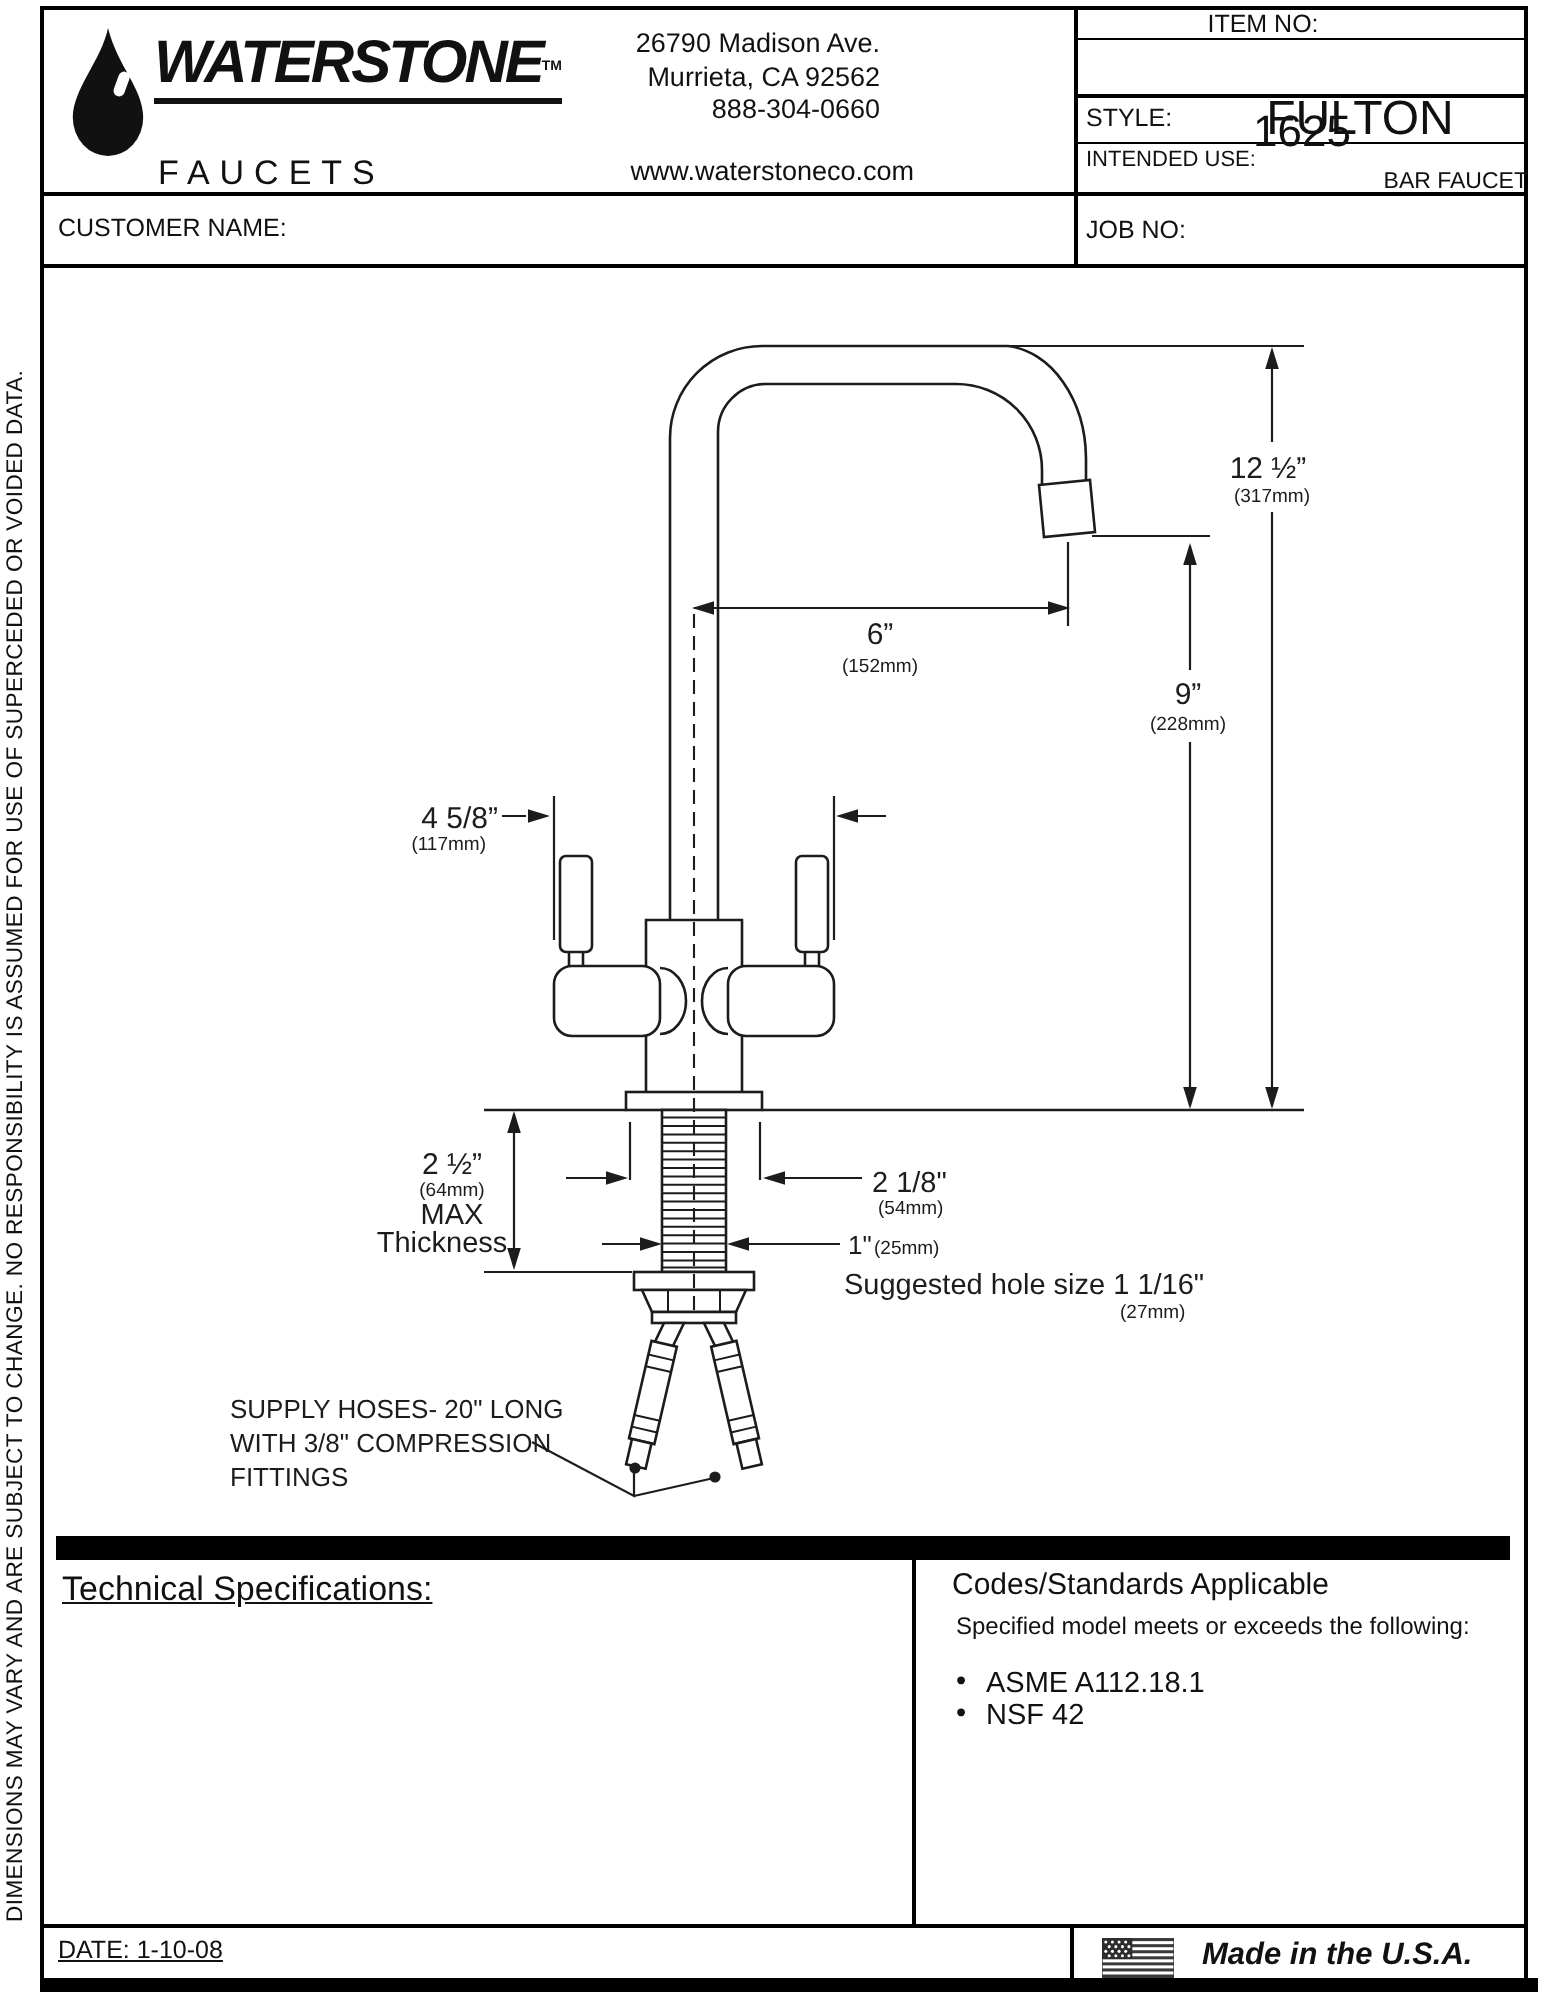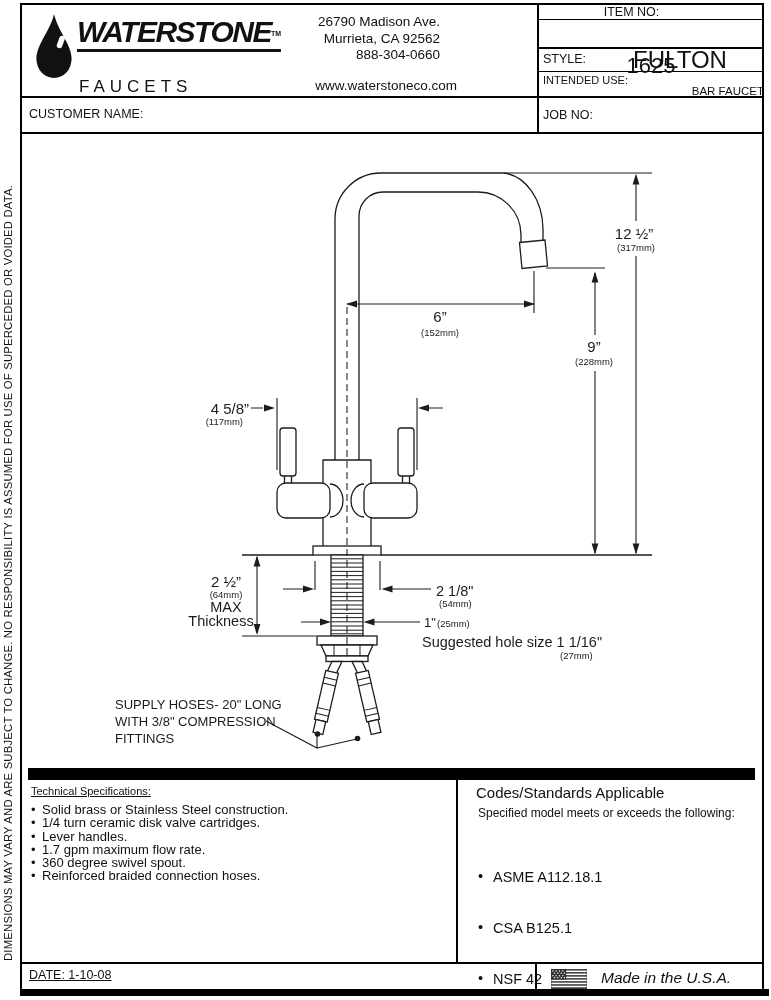--- a/index.html
+++ b/index.html
@@ -17,21 +17,21 @@
   .lbl{font-size:12.5px;}
   .big{font-size:22px;}
   
   #disclaimer{position:absolute;left:2px;top:961px;width:834px;height:16px;
       transform:rotate(-90deg);transform-origin:0 0;font-size:11.3px;letter-spacing:.2px;white-space:nowrap;}
   
   #spec-list{list-style:none;margin:0;padding:0;}
   #spec-list li{position:relative;padding-left:11px;font-size:13px;line-height:13.3px;}
   #spec-list li::before{content:"•";position:absolute;left:0;top:0;}
   #codes-list{list-style:none;margin:0;padding:0;}
-  #codes-list li{position:relative;padding-left:15px;font-size:14.5px;line-height:16.2px;margin-top:35px;}
+  #codes-list li{position:relative;padding-left:15px;font-size:14.5px;line-height:16.2px;}
   #codes-list li::before{content:"•";position:absolute;left:0;top:-1px;}
   .underl{text-decoration:underline;}
   svg text{font-family:"Liberation Sans",sans-serif;fill:#1c1c1c;}
 </style>
 </head>
 <body>
 
 <div id="page">
 
   <div class="line" style="left:20px;top:3px;width:744px;height:2px;"></div>
@@ -170,35 +170,26 @@
     <text x="439" y="607" font-size="9.5">(54mm)</text>
     <text x="424" y="627" font-size="13">1"</text>
     <text x="437" y="627" font-size="9.5">(25mm)</text>
     <text x="422" y="647" font-size="14.5">Suggested hole size 1 1/16"</text>
     <text x="560" y="659" font-size="9.5">(27mm)</text>
     <text x="115" y="709" font-size="13">SUPPLY HOSES- 20" LONG</text>
     <text x="115" y="726" font-size="13">WITH 3/8" COMPRESSION</text>
     <text x="115" y="743" font-size="13">FITTINGS</text>
   </svg>
 
-  <div class="abs underl" style="left:31px;top:785px;font-size:11px;">Technical Specifications:</div>
-  <ul id="spec-list" class="abs" style="left:31px;top:803px;width:300px;">
-    <li>Solid brass or Stainless Steel construction.</li>
-    <li>1/4 turn ceramic disk valve cartridges.</li>
-    <li>Lever handles.</li>
-    <li>1.7 gpm maximum flow rate.</li>
-    <li>360 degree swivel spout.</li>
-    <li>Reinforced braided connection hoses.</li>
-  </ul>
+  <div class="abs underl" style="left:31px;top:785px;font-size:17px;">Technical Specifications:</div>
 
   <div class="abs" style="left:476px;top:784px;font-size:15px;">Codes/Standards Applicable</div>
   <div class="abs" style="left:478px;top:806px;font-size:12px;">Specified model meets or exceeds the following:</div>
   <ul id="codes-list" class="abs" style="left:478px;top:834px;width:260px;">
     <li>ASME A112.18.1</li>
-    <li>CSA B125.1</li>
     <li>NSF 42</li>
   </ul>
 
   <div class="abs" style="left:29px;top:968px;font-size:12.5px;text-decoration:underline;">DATE: 1-10-08</div>
   <svg class="abs" style="left:551px;top:969px;" width="36" height="20" viewBox="0 0 38 21">
     <rect x="0" y="0" width="38" height="21" fill="#fff" stroke="#555" stroke-width="0.8"></rect>
     <g fill="#3a3a3a">
       <rect x="0" y="0" width="38" height="1.6"></rect>
         <rect x="0" y="3.2" width="38" height="1.6"></rect>
       <rect x="0" y="6.4" width="38" height="1.6"></rect>
@@ -220,15 +211,15 @@
       <circle cx="2" cy="7" r="0.8"></circle>
         <circle cx="5.5" cy="7" r="0.8"></circle>
         <circle cx="9" cy="7" r="0.8"></circle>
         <circle cx="12.5" cy="7" r="0.8"></circle>
       <circle cx="3.8" cy="9.3" r="0.8"></circle>
         <circle cx="7.3" cy="9.3" r="0.8"></circle>
         <circle cx="10.8" cy="9.3" r="0.8"></circle>
         <circle cx="14.2" cy="9.3" r="0.8"></circle>
     </g>
   </svg>
-  <div class="abs" style="left:601px;top:969px;font-size:15.5px;font-weight:normal;font-style:italic;">Made in the U.S.A.</div>
+  <div class="abs" style="left:601px;top:969px;font-size:15.5px;font-weight:bold;font-style:italic;">Made in the U.S.A.</div>
 
 </div>
 
 </body></html>

